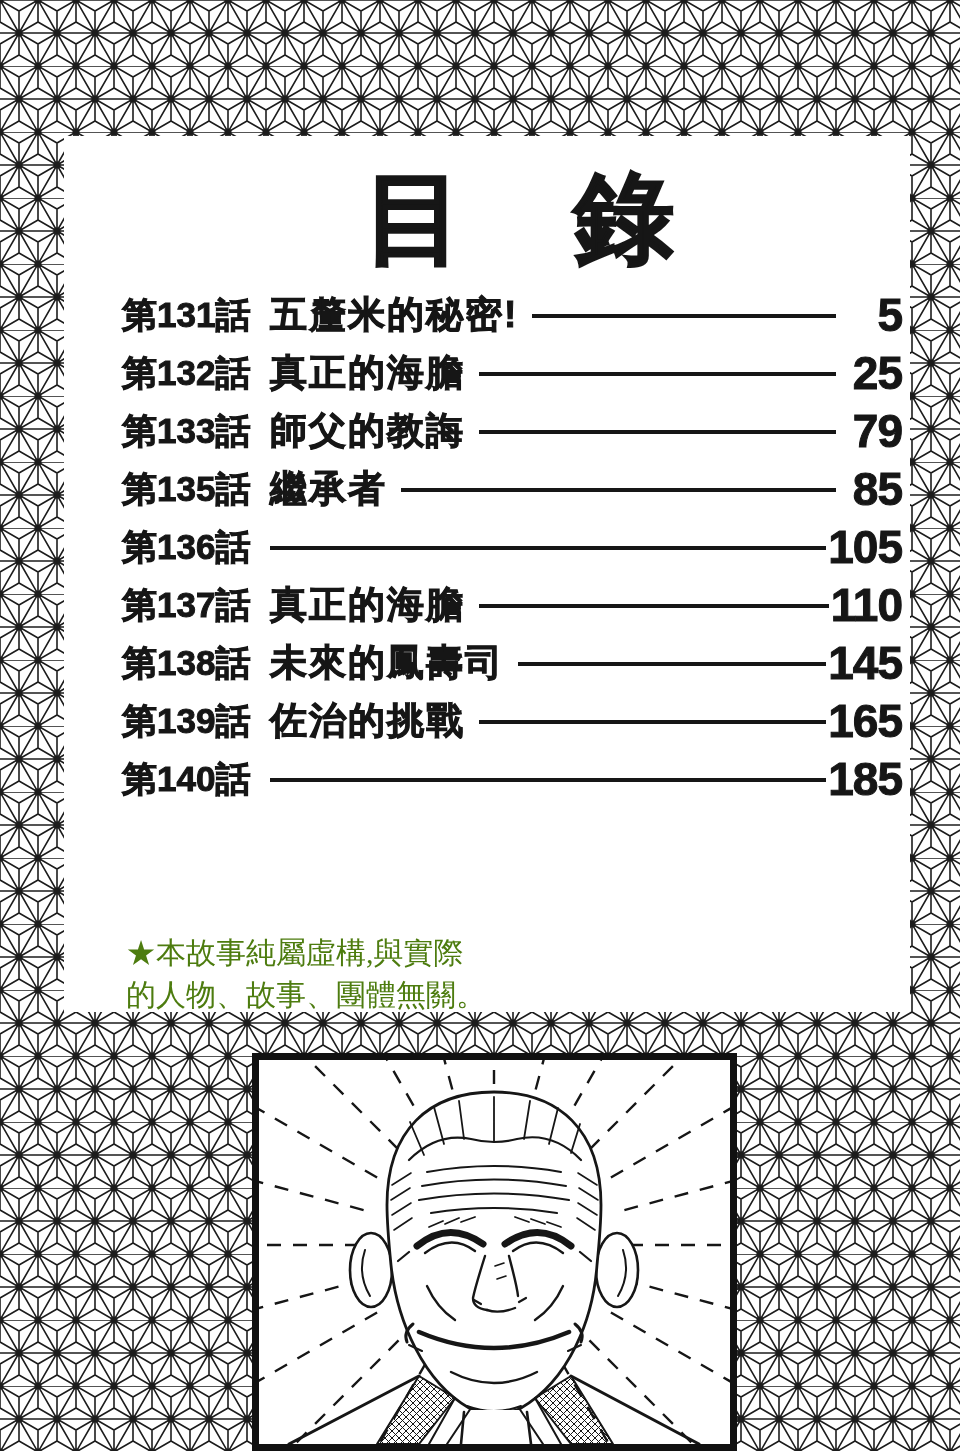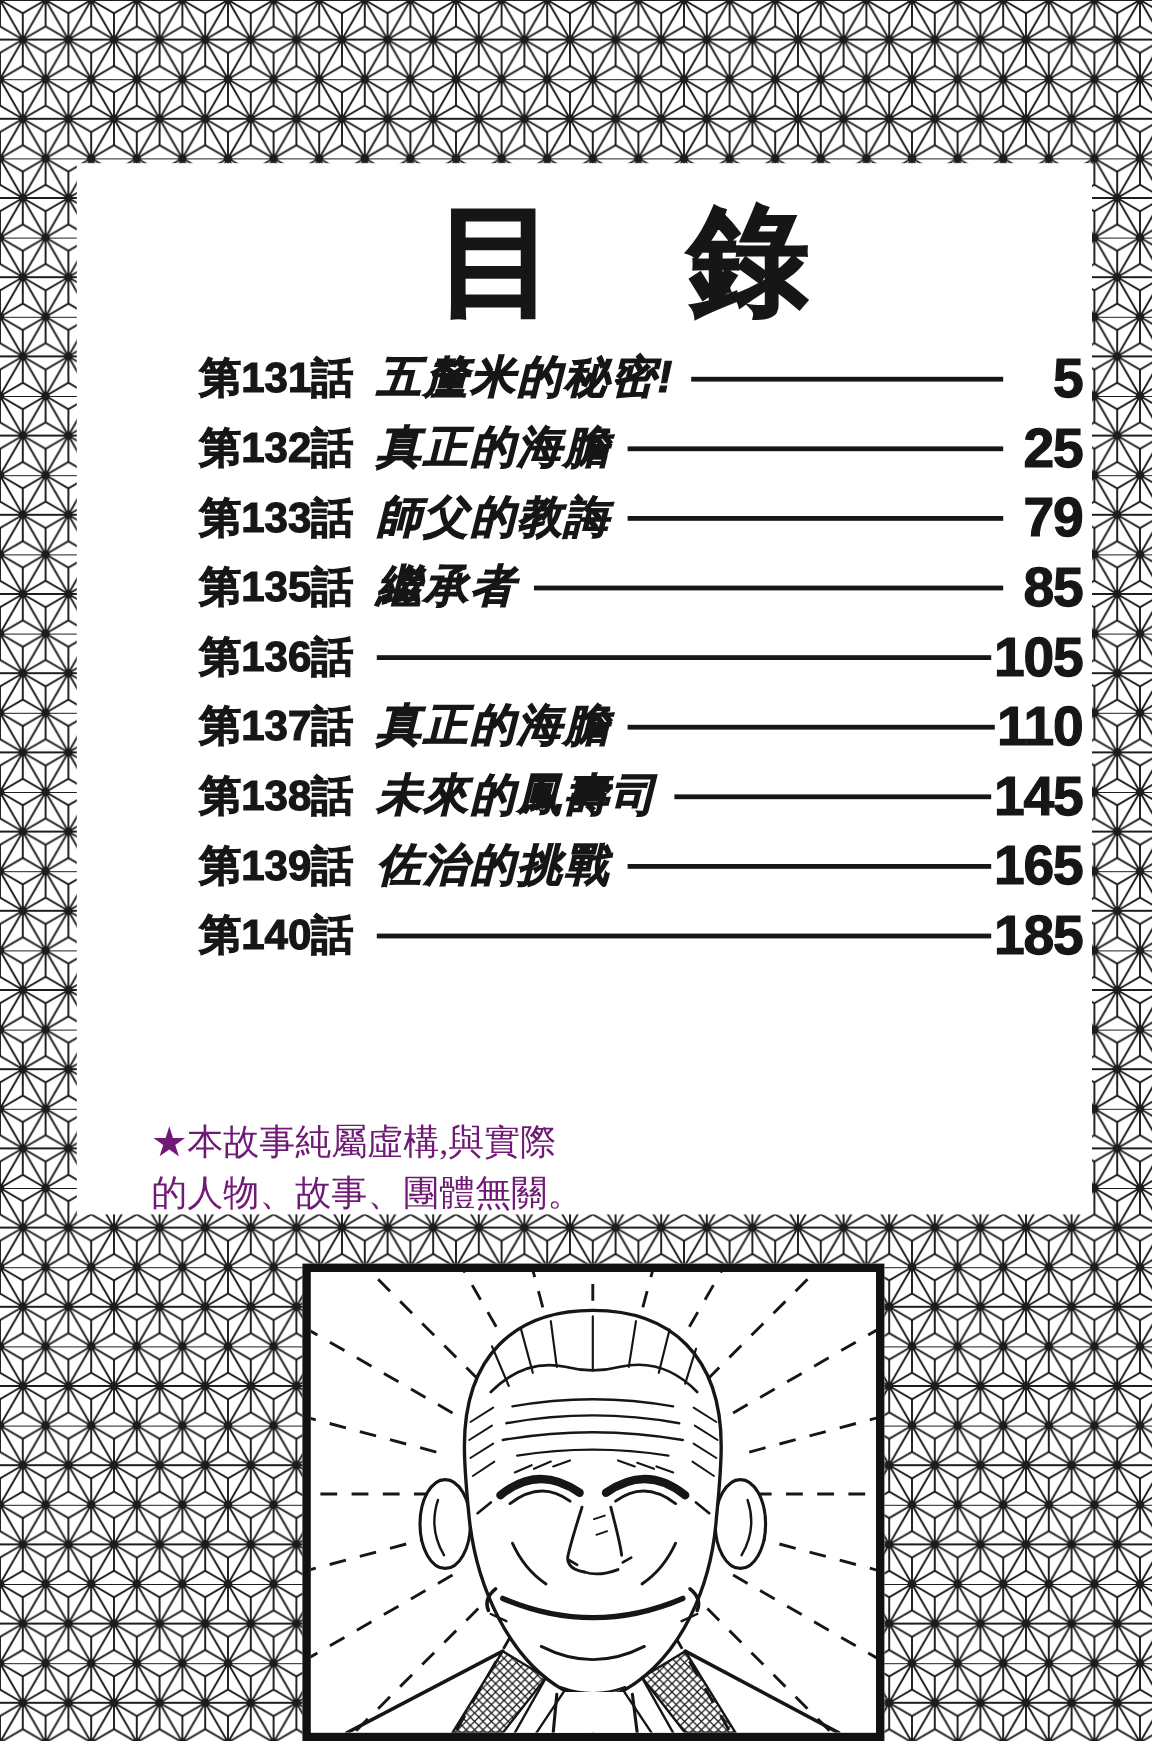--- a/index.html
+++ b/index.html
@@ -5,28 +5,28 @@
   html,body{margin:0;padding:0;}
   body{width:960px;height:1451px;position:relative;overflow:hidden;background:#ffffff;
        font-family:"Liberation Sans","DejaVu Sans",sans-serif;color:#161616;}
   #bg{position:absolute;left:0;top:0;z-index:0;}
   .panel{position:absolute;left:64px;top:136px;width:846px;height:876px;background:#ffffff;z-index:2;}
   .toc-title{position:absolute;left:300px;top:20px;font-size:100px;font-weight:bold;
              letter-spacing:110px;white-space:nowrap;line-height:1;margin-top:12px;
              -webkit-text-stroke:2px #161616;}
   .list{position:absolute;left:58px;top:150px;right:8px;}
   .row{display:flex;align-items:center;height:58px;}
-  .ch{flex:0 0 148px;font-size:35px;font-weight:bold;white-space:nowrap;margin-left:44px;-webkit-text-stroke:1px #161616;}
+  .ch{flex:0 0 148px;font-size:35px;font-weight:bold;white-space:nowrap;-webkit-text-stroke:1px #161616;}
   .tt{flex:0 0 auto;font-size:37px;font-weight:bold;white-space:nowrap;margin-right:14px;
-      letter-spacing:2px;font-style:italic;-webkit-text-stroke:1px #161616;}
+      letter-spacing:2px;-webkit-text-stroke:1px #161616;}
   .ld{flex:1 1 auto;border-top:4px solid #161616;height:0;margin-top:2px;}
   .pg{flex:0 0 auto;font-size:46px;font-weight:bold;margin-left:2px;min-width:64px;
       text-align:right;letter-spacing:-1px;-webkit-text-stroke:1px #161616;}
   .disclaimer{position:absolute;left:62px;top:796px;font-size:30px;line-height:42px;
-              font-family:"Liberation Serif","DejaVu Serif",serif;color:#701a75;}
+              font-family:"Liberation Serif","DejaVu Serif",serif;color:#4d7c0f;}
   .portrait{position:absolute;left:252px;top:1053px;width:485px;height:398px;
             border:7px solid #111111;box-sizing:border-box;background:#ffffff;z-index:2;overflow:hidden;}
 </style>
 </head>
 <body>
 
 <svg id="bg" width="960" height="1451" aria-hidden="true">
   <defs>
     <pattern id="asa" width="38" height="66" patternUnits="userSpaceOnUse">
       <path d="M0,0H38 M0,33H38

